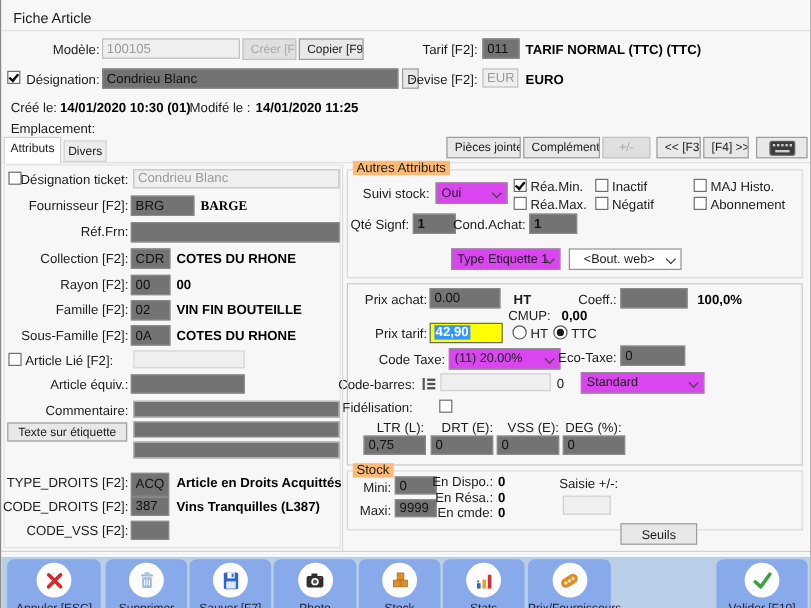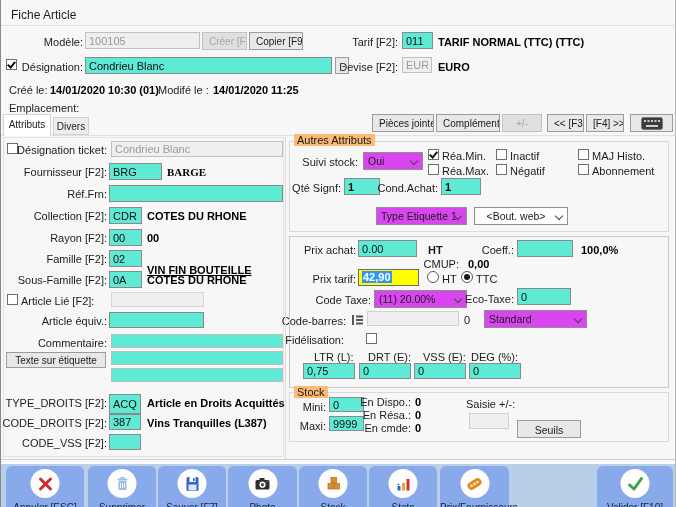--- a/index.html
+++ b/index.html
@@ -3,21 +3,21 @@
 <meta charset="utf-8">
 <style>
   html,body{margin:0;padding:0;background:#d8d8d8;}
   .win{position:relative;width:676px;height:507px;background:#f7f7f7;overflow:hidden;
        font-family:"Liberation Sans",sans-serif;font-size:11px;color:#1a1a1a;
        border-left:1px solid #8a8a8a;border-right:1px solid #b5b5b5;box-sizing:border-box;}
   .abs{position:absolute;}
   .lbl{position:absolute;white-space:nowrap;text-align:right;color:#1c1c1c;}
   .lbll{position:absolute;white-space:nowrap;text-align:left;color:#1c1c1c;}
   .bold{position:absolute;white-space:nowrap;font-weight:bold;color:#000;}
-  .inp{position:absolute;box-sizing:border-box;border:1px solid #8a8a8a;background:#5eead4;
+  .inp{position:absolute;box-sizing:border-box;border:1px solid #8a8a8a;background:#737373;
        font-family:"Liberation Sans",sans-serif;font-size:11px;color:#111;padding:0 3px;height:17px;}
   .inp.dis{background:#efefef;border-color:#c0c0c0;color:#9a9a9a;}
   .btn{position:absolute;box-sizing:border-box;border:1px solid #9c9c9c;background:#e8e8e8;
        font-family:"Liberation Sans",sans-serif;font-size:10px;color:#1a1a1a;text-align:center;
        white-space:nowrap;overflow:hidden;line-height:16px;height:18px;cursor:pointer;}
   .btn.dis{color:#a8a8a8;background:#e0e0e0;border-color:#c2c2c2;}
   .tab{position:absolute;box-sizing:border-box;border:1px solid #d2d2d2;font-size:10px;
        text-align:center;line-height:19px;}
   .tab.active{background:#fff;border-bottom:none;z-index:3;font-weight:normal;}
   .tab.idle{background:#ededed;}
@@ -116,21 +116,21 @@
   <div class="lbl" style="left:-50px;top:210px;width:156px;">Collection [F2]:</div>
   <input class="inp" style="left: 108px; top: 207px; width: 33px;" value="CDR">
   <div class="bold" style="left:146px;top:210px;">COTES DU RHONE</div>
 
   <div class="lbl" style="left:-50px;top:232px;width:156px;">Rayon [F2]:</div>
   <input class="inp" style="left: 108px; top: 229px; width: 33px;" value="00">
   <div class="bold" style="left:146px;top:232px;">00</div>
 
   <div class="lbl" style="left:-50px;top:253px;width:156px;">Famille [F2]:</div>
   <input class="inp" style="left: 108px; top: 250px; width: 33px;" value="02">
-  <div class="bold" style="left:146px;top:264px;text-decoration:underline;">VIN FIN BOUTEILLE</div>
+  <div class="bold" style="left:146px;top:253px;">VIN FIN BOUTEILLE</div>
 
   <div class="lbl" style="left:-50px;top:274px;width:156px;">Sous-Famille [F2]:</div>
   <input class="inp" style="left: 108px; top: 271px; width: 33px;" value="0A">
   <div class="bold" style="left:146px;top:274px;">COTES DU RHONE</div>
 
   <span class="cb" style="left:6px;top:294px;"></span>
   <div class="lbll" style="left:20px;top:295px;">Article Lié [F2]:</div>
   <input class="inp dis" style="left: 110px; top: 292px; width: 93px; height: 15px; border-color: rgb(213, 213, 213);" value="">
 
   <div class="lbl" style="left:-50px;top:315px;width:156px;">Article équiv.:</div>
@@ -237,21 +237,21 @@
 
   <div class="lbl" style="left:310px;top:396px;width:100px;">En Dispo.:</div>
   <div class="bold" style="left:414px;top:396px;">0</div>
   <div class="lbl" style="left:310px;top:409px;width:100px;">En Résa.:</div>
   <div class="bold" style="left:414px;top:409px;">0</div>
   <div class="lbl" style="left:310px;top:422px;width:100px;">En cmde:</div>
   <div class="bold" style="left:414px;top:422px;">0</div>
 
   <div class="lbll" style="left:465px;top:398px;">Saisie +/-:</div>
   <input class="inp dis" style="left: 468px; top: 413px; width: 40px; height: 16px; border-color: rgb(208, 208, 208);" value="">
-  <button class="btn" style="left:516px;top:420px;width:64px;font-size:10.5px;">Seuils</button>
+  <button class="btn" style="left:516px;top:436px;width:64px;font-size:10.5px;">Seuils</button>
 
   <div class="line" style="left:284px;top:137px;width:1px;height:322px;background:#dcdcdc;"></div>
   <div class="line" style="left:0;top:459px;width:676px;height:1px;background:#d0d0d0;"></div>
 
   <div class="toolbar">
     <div class="tbtn" style="left:5px;width:78px;">
       <span class="circ">
           <svg width="20" height="20" viewBox="0 0 20 20">
             <path d="M5 5 L15 15 M15 5 L5 15" stroke="#d42a2a" stroke-width="3" stroke-linecap="round" fill="none"></path>
           </svg>

